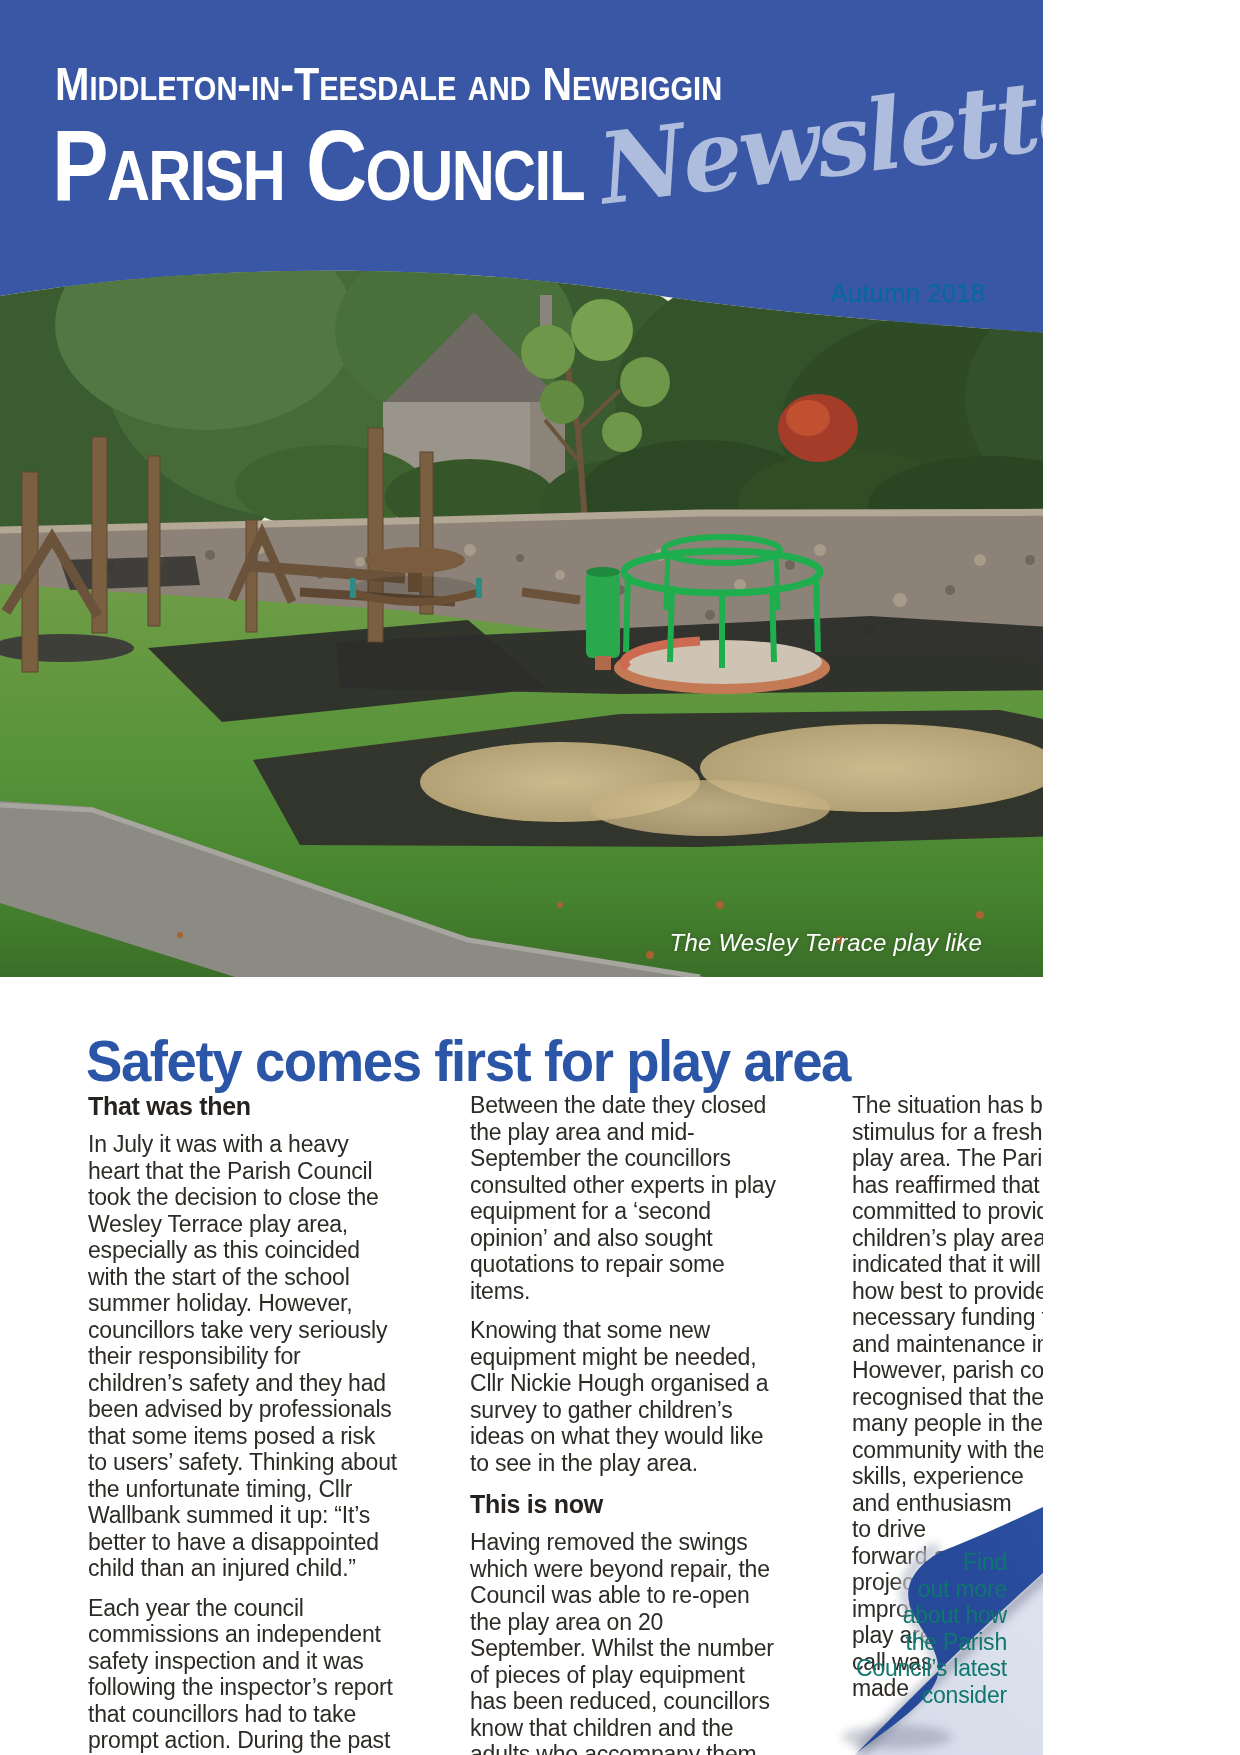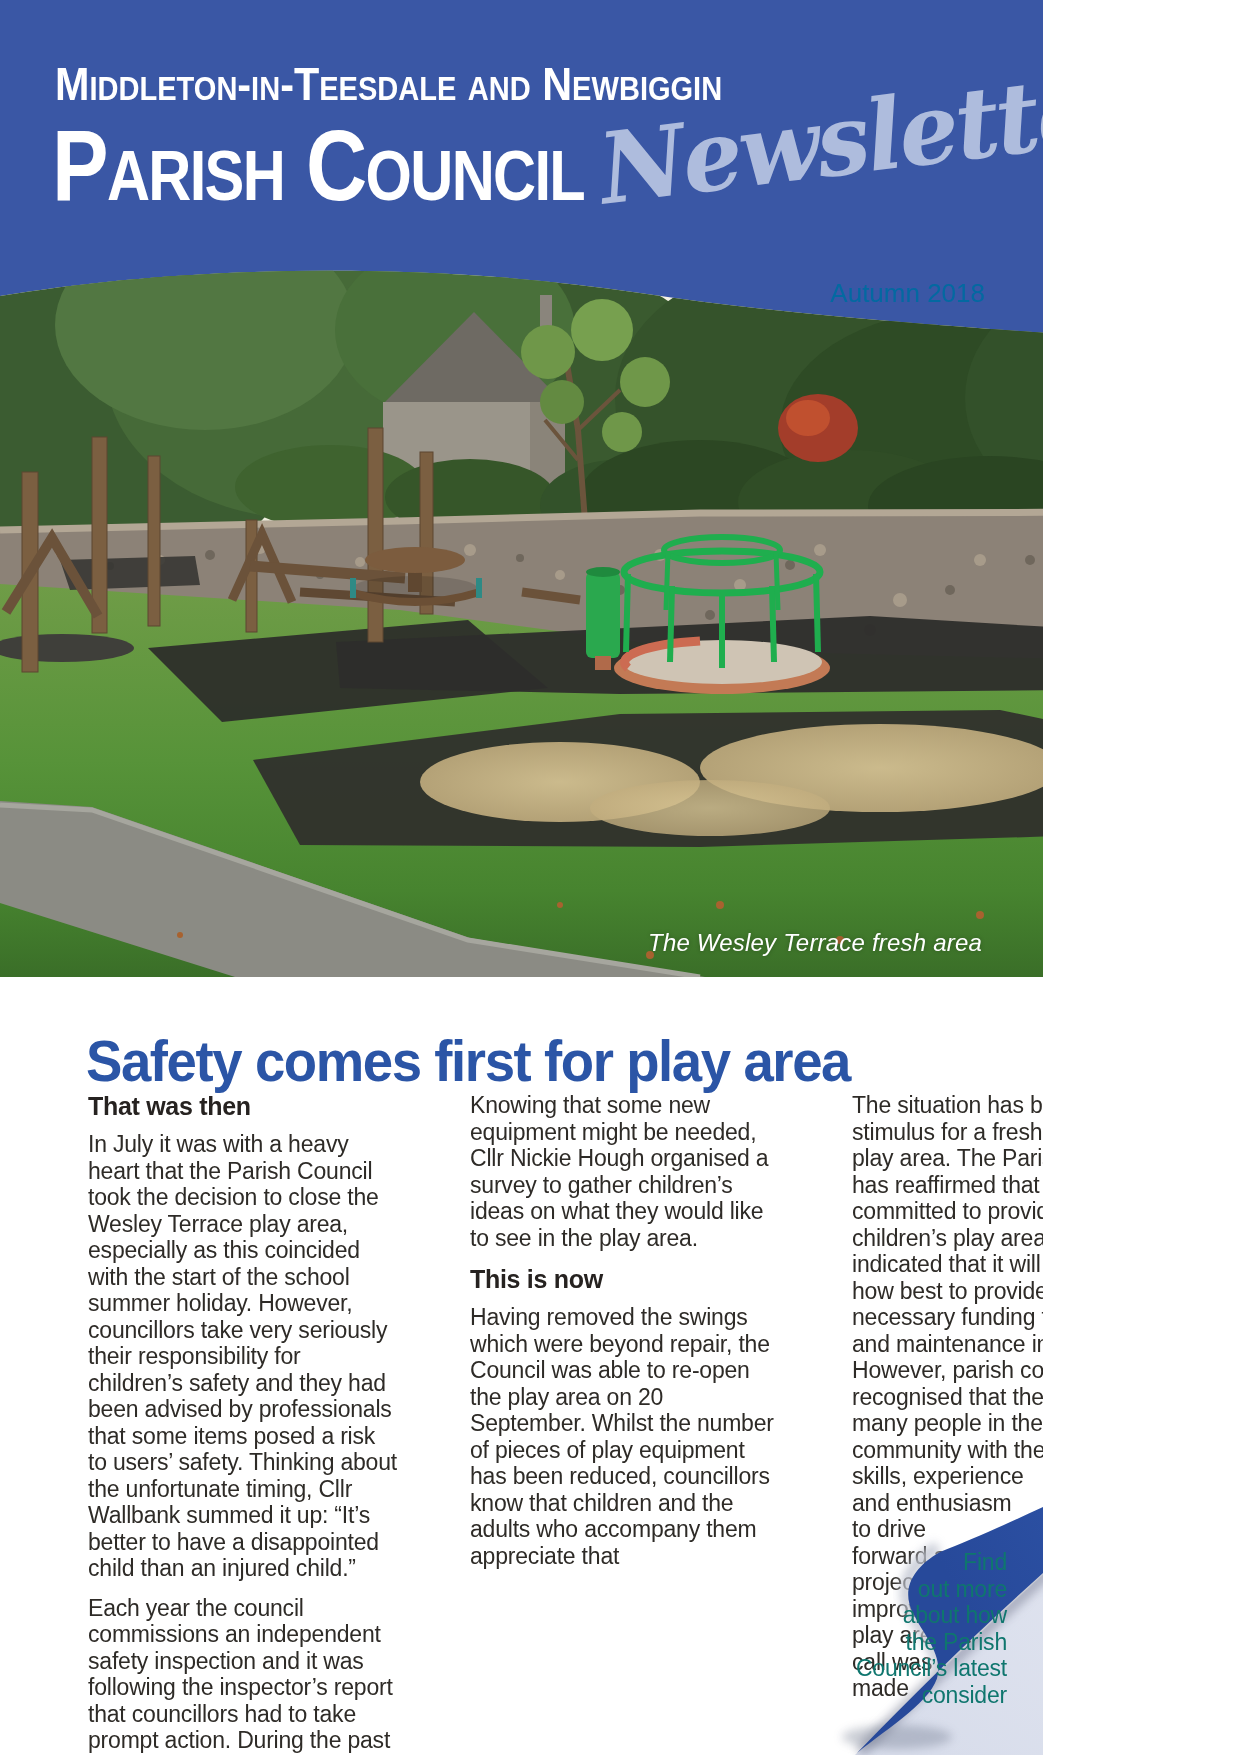--- a/index.html
+++ b/index.html
@@ -245,31 +245,32 @@
           <circle cx="840" cy="940" r="4"></circle>
           <circle cx="980" cy="915" r="4"></circle>
         <circle cx="1090" cy="950" r="4"></circle>
           <circle cx="650" cy="955" r="4"></circle>
           <circle cx="560" cy="905" r="3"></circle>
         <circle cx="180" cy="935" r="3"></circle>
           <circle cx="1180" cy="900" r="4"></circle>
       </g>
     </g>
   </svg>
-  <div class="photo-caption">The Wesley Terrace fresh area</div>
+  <div class="photo-caption">The Wesley Terrace play like</div>
 
   <h1 class="headline">Safety comes first for play area</h1>
 
   <div class="columns">
     <div class="col">
       <h2>That was then</h2>
       <p>In July it was with a heavy heart that the Parish Council took the decision to close the Wesley Terrace play area, especially as this coincided with the start of the school summer holiday. However, councillors take very seriously their responsibility for children’s safety and they had been advised by professionals that some items posed a risk to users’ safety. Thinking about the unfortunate timing, Cllr Wallbank summed it up: “It’s better to have a disappointed child than an injured child.”</p>
       <p>Each year the council commissions an independent safety inspection and it was following the inspector’s report that councillors had to take prompt action. During the past year some equipment had deteriorated rapidly and the advice was that it</p>
     </div>
     <div class="col">
+      <p>Between the date they closed the play area and mid-September the councillors consulted other experts in play equipment for a ‘second opinion’ and also sought quotations to repair some items.</p>
       <p>Knowing that some new equipment might be needed, Cllr Nickie Hough organised a survey to gather children’s ideas on what they would like to see in the play area.</p>
       <h2 class="mid">This is now</h2>
       <p>Having removed the swings which were beyond repair, the Council was able to re-open the play area on 20 September. Whilst the number of pieces of play equipment has been reduced, councillors know that children and the adults who accompany them appreciate that</p>
     </div>
     <div class="col">
       <div class="curl-spacer"></div>
       <div class="curl-shape"></div>
       <p><span>The situation has been the stimulus for a fresh look at the play area. The Parish Council has reaffirmed that it is committed to providing a children’s play area and has indicated that it will consider how best to provide the necessary funding for upkeep and maintenance in the future. However, parish councillors recognised that there are many people in the community with the skills, experience and enthusiasm to drive forward a project to improve the play area. A call was made</span></p>
     </div>
   </div>

